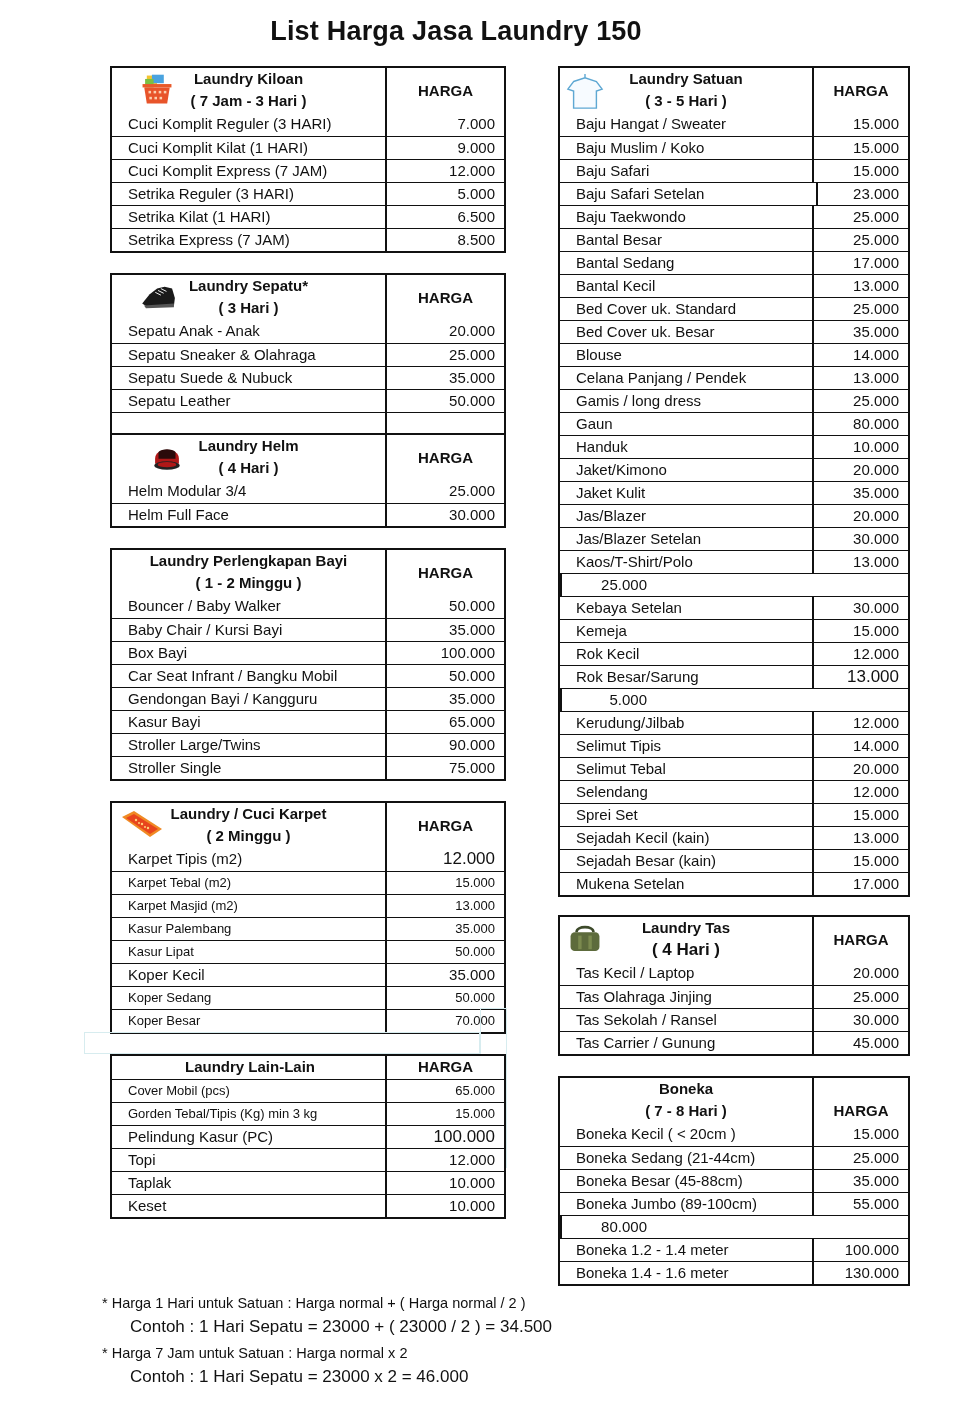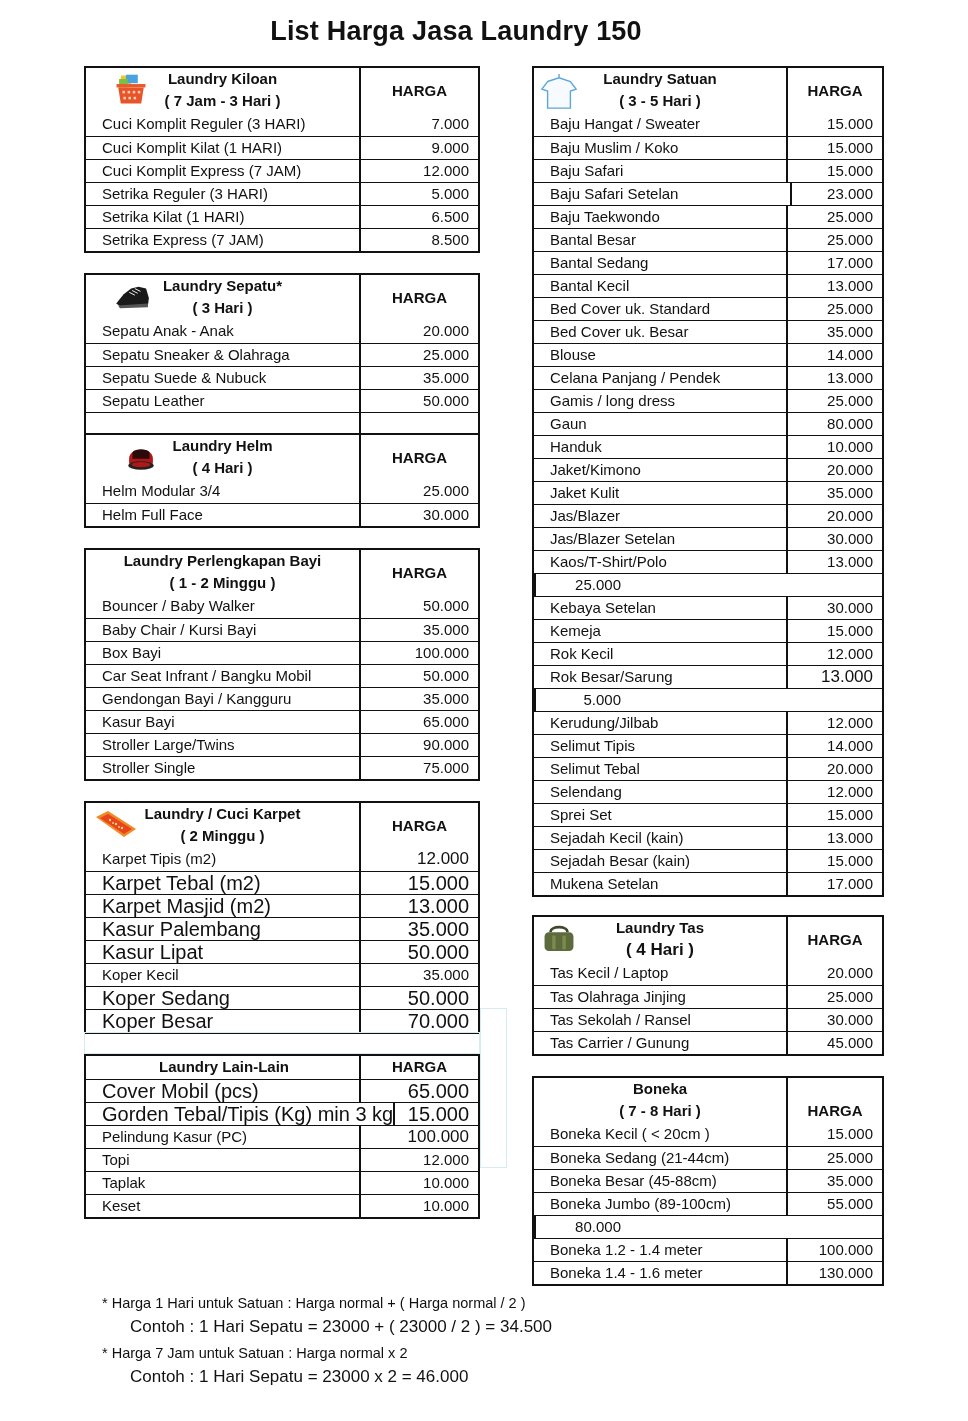--- a/index.html
+++ b/index.html
@@ -1,23 +1,23 @@
 <!DOCTYPE html>
 <html><head>
 <meta charset="utf-8">
 <style>
   html, body { margin:0; padding:0; background:#ffffff; }
   body { width:968px; height:1421px; position:relative; font-family:"Liberation Sans", sans-serif; color:#111; overflow:hidden; }
   .title { position:absolute; left:0; width:912px; top:16px; text-align:center; font-weight:bold; font-size:27px; letter-spacing:0.2px; }
-  .tbl { position:absolute; border:2px solid #111; box-sizing:border-box; background:#fff; }
+  .tbl { position:absolute; border:2px solid #111; box-sizing:border-box; background:#fff;margin-left:26px; }
   .row { display:flex; border-top:1.5px solid #111; box-sizing:border-box; height:23px; }
   .row:first-child { border-top:none; }
   .c-name { flex:1; padding-left:16px; font-size:15px; line-height:22px; white-space:nowrap; overflow:visible; }
   .c-price { border-left:2px solid #111; text-align:right; padding-right:9px; font-size:15px; line-height:22px; box-sizing:border-box; }
-  .big .c-name, .big .c-price { font-size:20px; }
+  .big .c-name, .big .c-price { font-size:13px; }
   .hdr { display:flex; height:45px; box-sizing:border-box; }
   .hdr .c-name { padding-left:0; position:relative; text-align:center; font-weight:bold; font-size:15px; line-height:22px; }
   .hdr .c-price { display:flex; align-items:center; justify-content:center; font-weight:bold; font-size:15px; padding-right:0; text-align:center; }
   .hdr .c-price.bottom { align-items:flex-end; padding-bottom:1px; }
   .hdr-title { display:block; }
   .hdr-sub { display:block; }
   .ico { position:absolute; left:22px; top:4px; width:40px; height:38px; }
   .notes { position:absolute; left:102px; font-size:14.5px; }
   .notes .l2 { font-size:17px; padding-left:28px; }
   .ghost { position:absolute; border:1px solid #d7ecef; box-sizing:border-box; }

